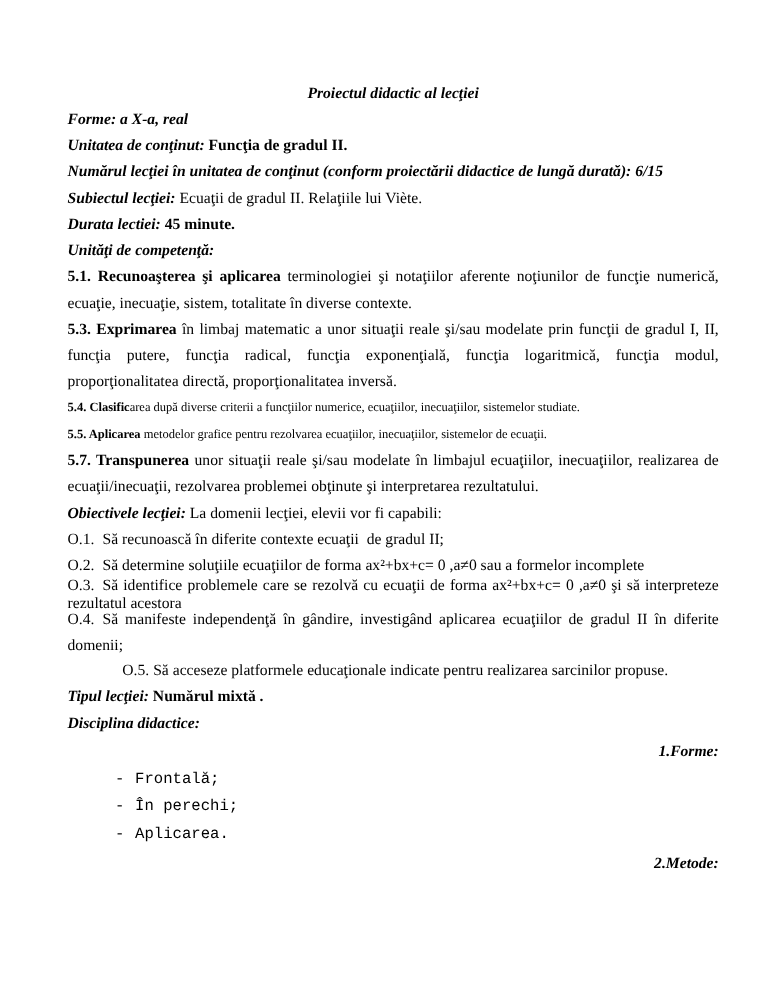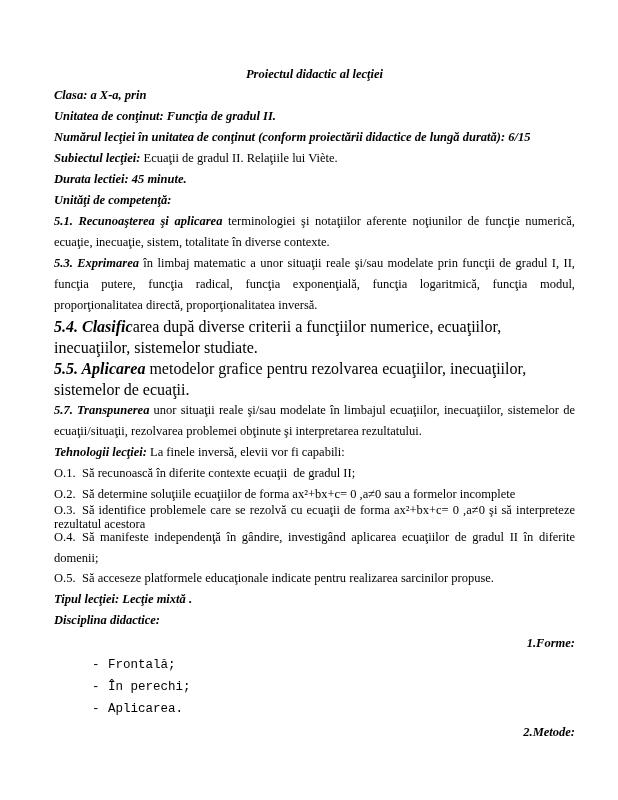--- a/index.html
+++ b/index.html
@@ -7,46 +7,46 @@
     position:relative;
     width:618px; height:800px;
     background:#ffffff; color:#000000;
     font-family:"Liberation Serif", serif;
     font-size:12.5px;
     box-sizing:border-box;
     padding:64px 43px 0 54px;
     overflow:hidden;
   }
   p {margin:0; line-height:21px;}
-  .b  {font-weight:bold;font-style:italic;}
+  .b  {font-weight:bold;}
   .bi {font-weight:bold; font-style:italic;}
   .just {text-align:justify;}
-  .small {font-size:16px;}
+  .small {font-size:10px;}
   .title {text-align:center;}
   .onum {display:inline-block; width:28px;}
   #o3 {line-height:14px; margin-top:-2px;}
   #o4 {margin-top:-4px;}
-  #o5 {margin-top:-1px;}
+  #o5 {margin-top:-1px;text-align:center;}
   .lnum {margin-top:2px;text-align:right;}
   .bullet {margin-top:1px;font-family:Liberation Mono, monospace;}
   .num  {display:inline-block; margin-left:19px; width:17px;}
   .dash {display:inline-block; margin-left:38px; width:16px;}
 </style>
 </head>
 <body>
 
 <div class="page">
 
   <p class="title">
     <span class="bi">Proiectul didactic al lecţiei</span>
   </p>
 
 
   <p>
-    <span class="bi">Clasa: a X-a, prin</span>
+    <span class="bi">Forme: a X-a, real</span>
   </p>
 
   <p>
     <span class="bi">Unitatea de conţinut:</span><span class="b"> Funcţia de gradul II.</span>
   </p>
 
   <p>
     <span class="bi">Numărul lecţiei în unitatea de conţinut (conform proiectării didactice de lungă durată): 6/15</span>
   </p>
 
@@ -72,25 +72,25 @@
 
   <p class="small">
     <span class="b">5.4. Clasific</span><span>area după diverse criterii a funcţiilor numerice, ecuaţiilor, inecuaţiilor, sistemelor studiate.</span>
   </p>
 
   <p class="small">
     <span class="b">5.5. Aplicarea</span><span> metodelor grafice pentru rezolvarea ecuaţiilor, inecuaţiilor, sistemelor de ecuaţii.</span>
   </p>
 
   <p class="just">
-    <span class="b">5.7. Transpunerea</span><span> unor situaţii reale şi/sau modelate în limbajul ecuaţiilor, inecuaţiilor, sistemelor de ecuaţii/situaţii, rezolvarea problemei obţinute şi interpretarea rezultatului.</span>
+    <span class="b">5.7. Transpunerea</span><span> unor situaţii reale şi/sau modelate în limbajul ecuaţiilor, inecuaţiilor, realizarea de ecuaţii/inecuaţii, rezolvarea problemei obţinute şi interpretarea rezultatului.</span>
   </p>
 
   <p>
-    <span class="bi">Tehnologii lecţiei:</span><span> La finele inversă, elevii vor fi capabili:</span>
+    <span class="bi">Obiectivele lecţiei:</span><span> La domenii lecţiei, elevii vor fi capabili:</span>
   </p>
 
   <p id="o1">
     <span class="onum">O.1.</span><span>Să recunoască în diferite contexte ecuaţii&nbsp; de gradul II;</span>
   </p>
 
   <p id="o2">
     <span class="onum">O.2.</span><span>Să determine soluţiile ecuaţiilor de forma ax²+bx+c= 0 ,a≠0 sau a formelor incomplete</span>
   </p>
 
@@ -100,21 +100,21 @@
 
   <p id="o4" class="just">
     <span class="onum">O.4.</span><span>Să manifeste independenţă în gândire, investigând aplicarea ecuaţiilor de gradul II în diferite domenii;</span>
   </p>
 
   <p id="o5">
     <span class="onum">O.5.</span><span>Să acceseze platformele educaţionale indicate pentru realizarea sarcinilor propuse.</span>
   </p>
 
   <p>
-    <span class="bi">Tipul lecţiei:</span><span class="b"> Lecţie mixtă .</span>
+    <span class="bi">Tipul lecţiei:</span><span class="b"> Numărul mixtă .</span>
   </p>
 
   <p>
     <span class="bi">Disciplina didactice:</span>
   </p>
 
   <p class="lnum">
     <span class="num bi">1.</span><span class="bi">Forme:</span>
   </p>
 

